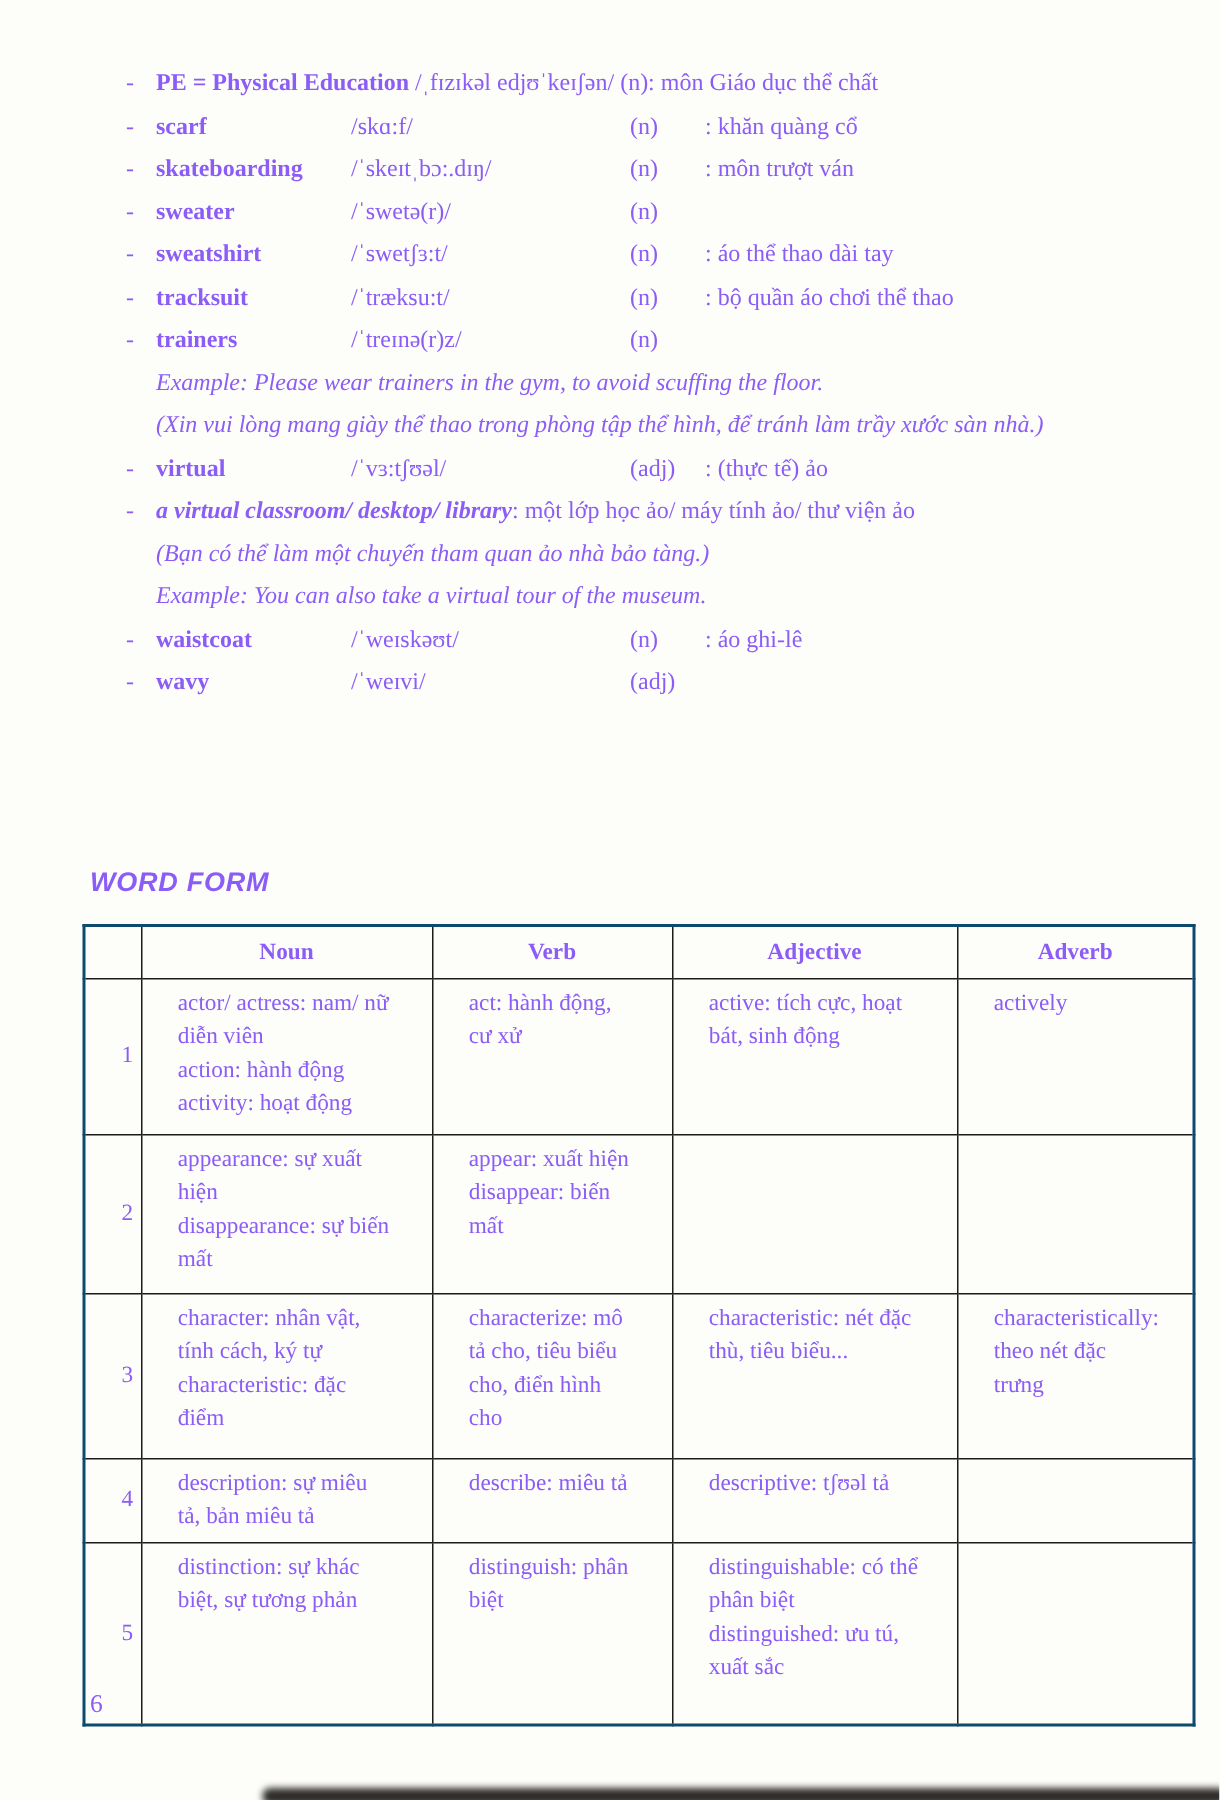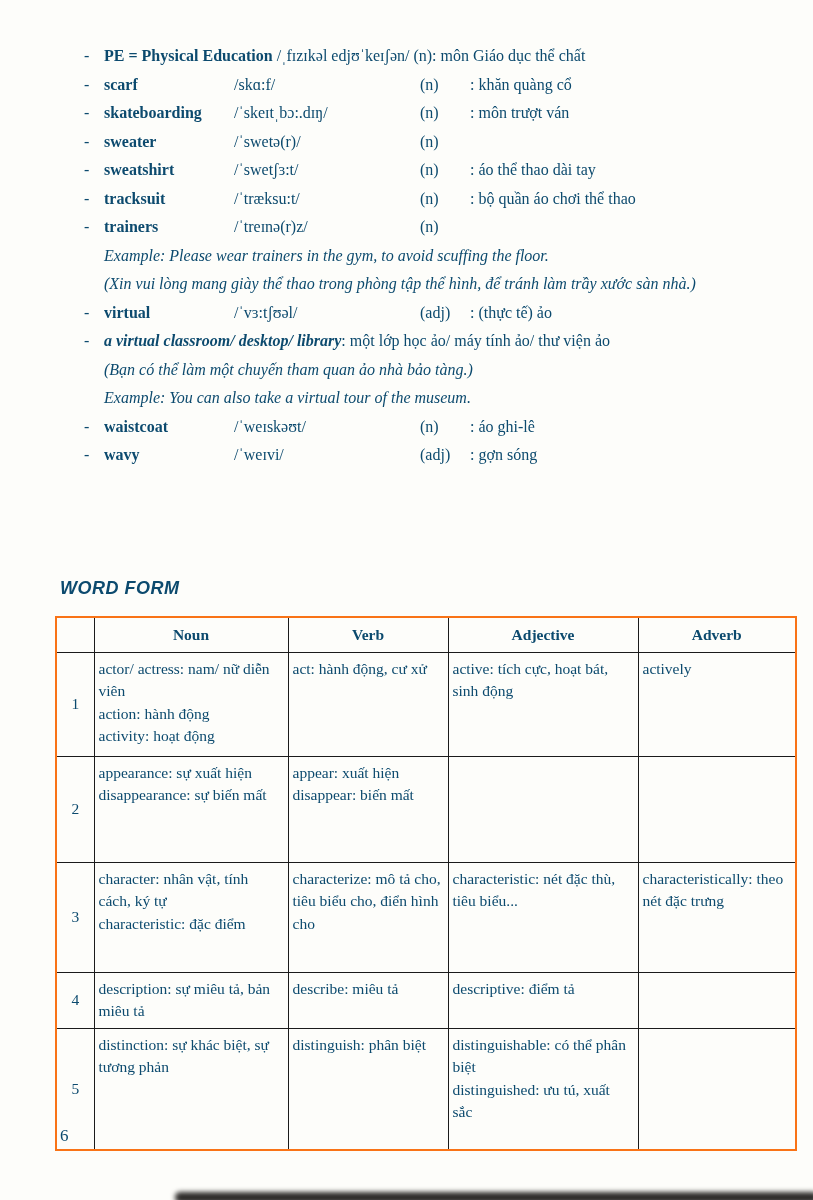--- a/index.html
+++ b/index.html
@@ -1,21 +1,21 @@
 <!DOCTYPE html>
 <html><head>
 <meta charset="utf-8">
 <style>
   html,body { margin:0; padding:0; }
   .page {
     position:relative;
     width:813px; height:1200px;
     background:#fdfdfa;
     font-family:"Liberation Serif", serif;
-    color:#0c4a6e;
+    color:#8b5cf6;
     overflow:hidden;
   }
 
   
   .vocab {
     position:absolute;
     top:42px; left:84px; right:36px;
     font-size:16px;
   }
   .vline { line-height:28.5px; min-height:28.5px; }
@@ -47,30 +47,30 @@
     font-size:18px; letter-spacing:0.5px;
   }
   table.wf {
     position:absolute;
     top:616px; left:55px;
     width:740px;
     border-collapse:collapse;
     table-layout:fixed;
     font-size:15.5px;
     line-height:1.45;
-    border:2px solid #f97316;
+    border:2px solid #0c4a6e;
   }
   table.wf col.c0 { width:38px; }
   table.wf col.c1 { width:194px; }
   table.wf col.c2 { width:160px; }
   table.wf col.c3 { width:190px; }
   table.wf col.c4 { width:158px; }
   table.wf th, table.wf td {
     border:1px solid #1b1b1b;
-    padding:5px 4px;
+    padding:5px 24px;
     vertical-align:top;
     text-align:left;
     white-space:pre-line;
     overflow:hidden;
   }
   table.wf th {
     text-align:center;
     font-weight:bold;
     padding:4px 2px;
     height:26px;
@@ -184,21 +184,20 @@
       <span class="ipa">/ˈweɪskəʊt/</span>
       <span class="pos">(n)</span>
       <span class="mean">: áo ghi-lê</span>
     </div>
 
     <div class="vrow">
       <span class="dash">-</span>
       <span class="w">wavy</span>
       <span class="ipa">/ˈweɪvi/</span>
       <span class="pos">(adj)</span>
-      <span class="mean">: gợn sóng</span>
     </div>
 
   </div>
 
   <div class="wf-title">WORD FORM</div>
 
   <table class="wf">
     <colgroup>
       <col class="c0">
         <col class="c1">
@@ -239,21 +238,21 @@
         <td>character: nhân vật, tính cách, ký tự
 characteristic: đặc điểm</td>
         <td>characterize: mô tả cho, tiêu biểu cho, điển hình cho</td>
         <td>characteristic: nét đặc thù, tiêu biểu...</td>
         <td>characteristically: theo nét đặc trưng</td>
       </tr>
       <tr class="r3">
         <td class="num">4</td>
         <td>description: sự miêu tả, bản miêu tả</td>
         <td>describe: miêu tả</td>
-        <td>descriptive: điểm tả</td>
+        <td>descriptive: tʃʊəl tả</td>
         <td></td>
       </tr>
       <tr class="r4">
         <td class="num">5</td>
         <td>distinction: sự khác biệt, sự tương phản</td>
         <td>distinguish: phân biệt</td>
         <td>distinguishable: có thể phân biệt
 distinguished: ưu tú, xuất sắc</td>
         <td></td>
       </tr>

